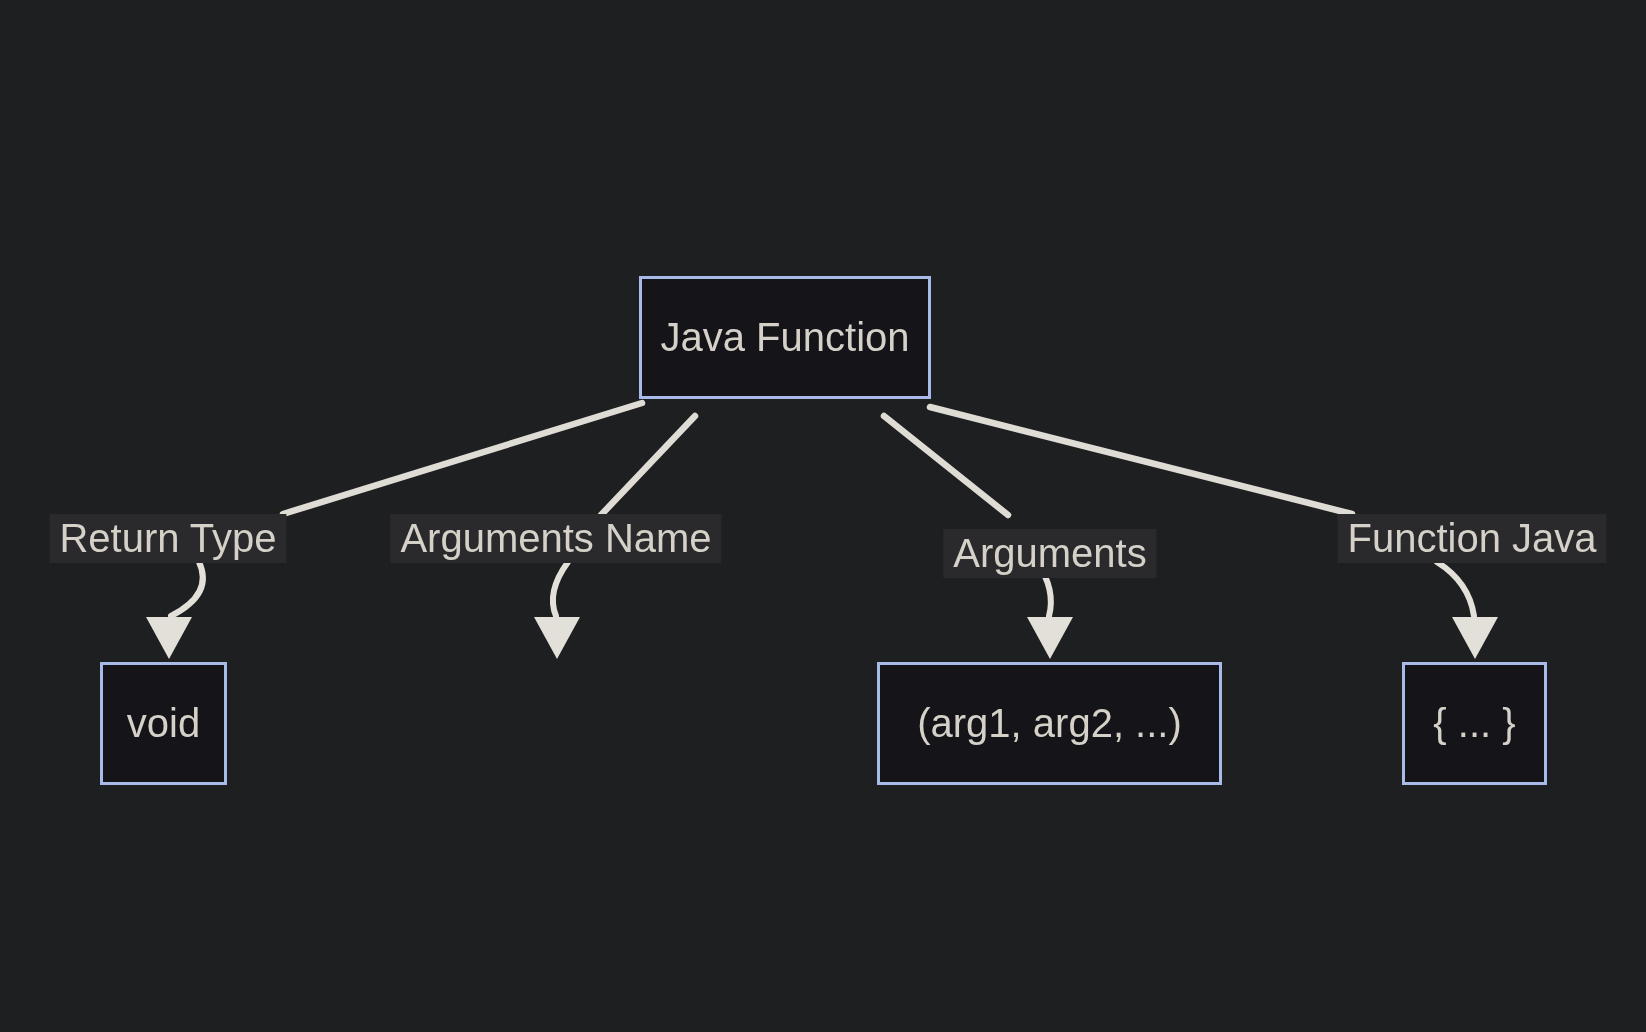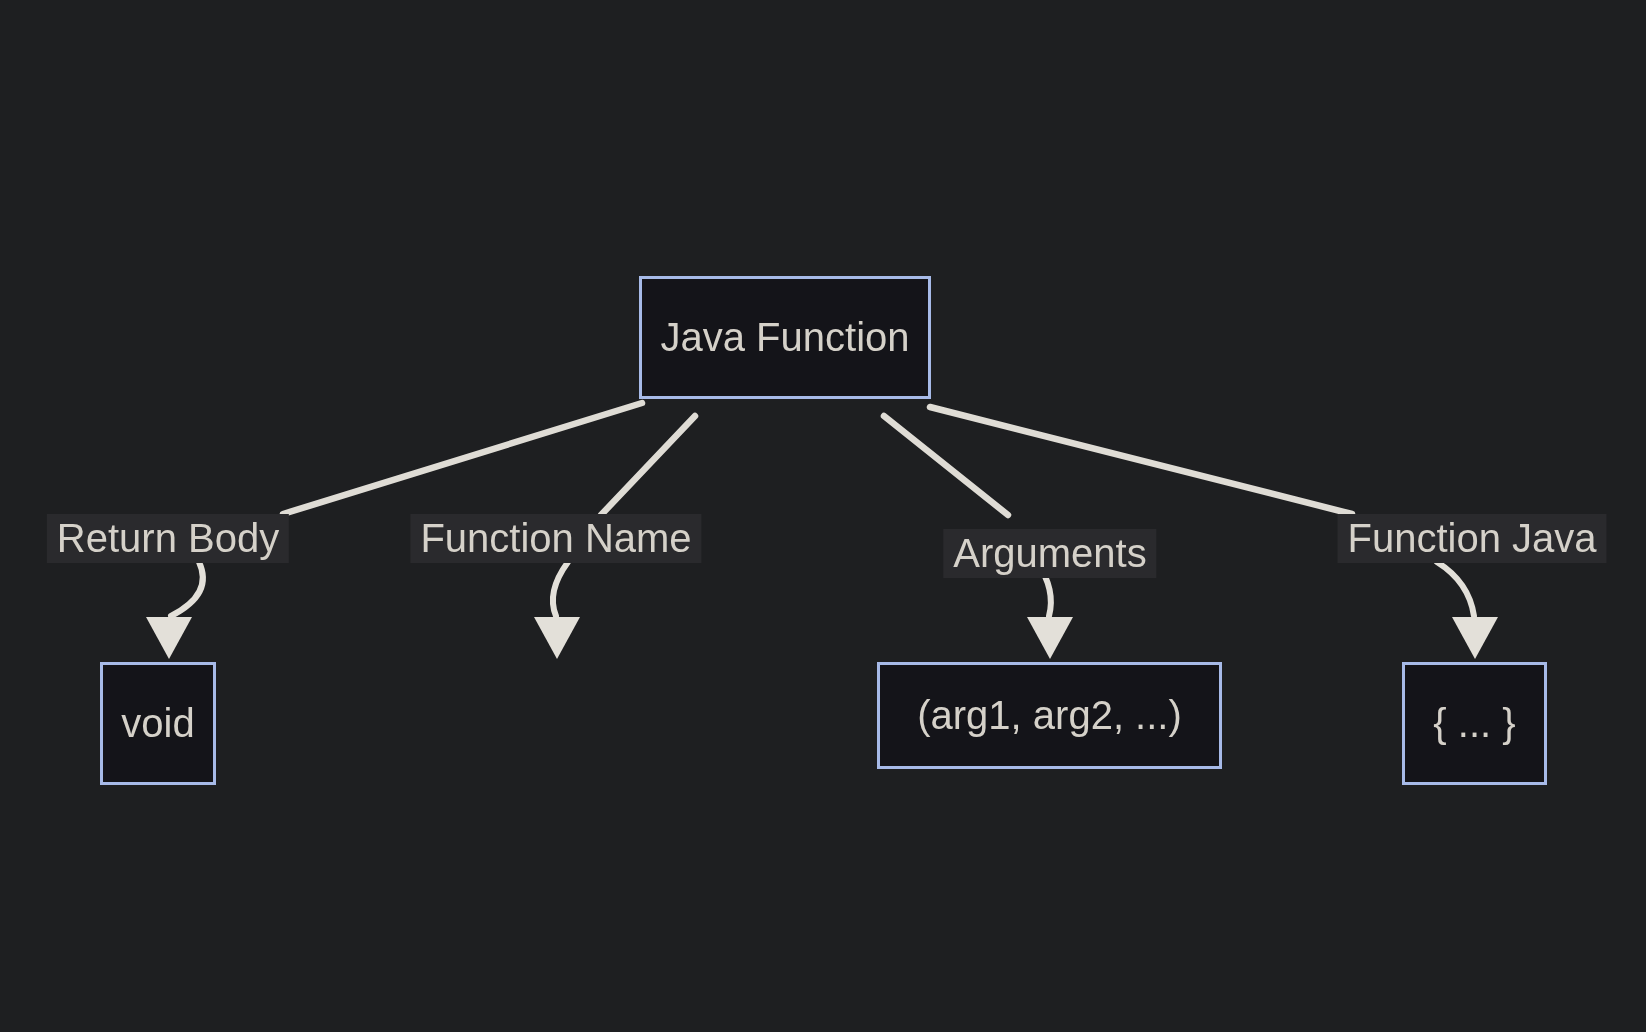--- a/index.html
+++ b/index.html
@@ -82,27 +82,27 @@
     <g>
       <path class="acurve" d="M 1037 562 Q 1056 590 1049 616"></path>
       <path class="ahead" d="M 1027 617 L 1073 617 L 1050 659 Z"></path>
     </g>
     <g>
       <path class="acurve" d="M 1437 562 Q 1469 582 1474 616"></path>
       <path class="ahead" d="M 1452 617 L 1498 617 L 1475 659 Z"></path>
     </g>
   </svg>
 
-  <div class="elabel" style="left:168px; top:514px;">Return Body</div>
-  <div class="elabel" style="left:556px; top:514px;">Function Name</div>
+  <div class="elabel" style="left:168px; top:514px;">Return Type</div>
+  <div class="elabel" style="left:556px; top:514px;">Arguments Name</div>
   <div class="elabel" style="left:1050px; top:529px;">Arguments</div>
   <div class="elabel" style="left:1472px; top:514px;">Function Java</div>
 
   <div class="node" style="left:639px; top:276px; width:292px; height:123px;">Java Function</div>
 
-  <div class="node" style="left:100px; top:662px; width:116px; height:123px;">void</div>
+  <div class="node" style="left:100px; top:662px; width:127px; height:123px;">void</div>
 
 
-  <div class="node" style="left:877px; top:662px; width:345px; height:107px;">(arg1, arg2, ...)</div>
+  <div class="node" style="left:877px; top:662px; width:345px; height:123px;">(arg1, arg2, ...)</div>
 
   <div class="node" style="left:1402px; top:662px; width:145px; height:123px;">{ ... }</div>
 
 </div>
 
 </body></html>

